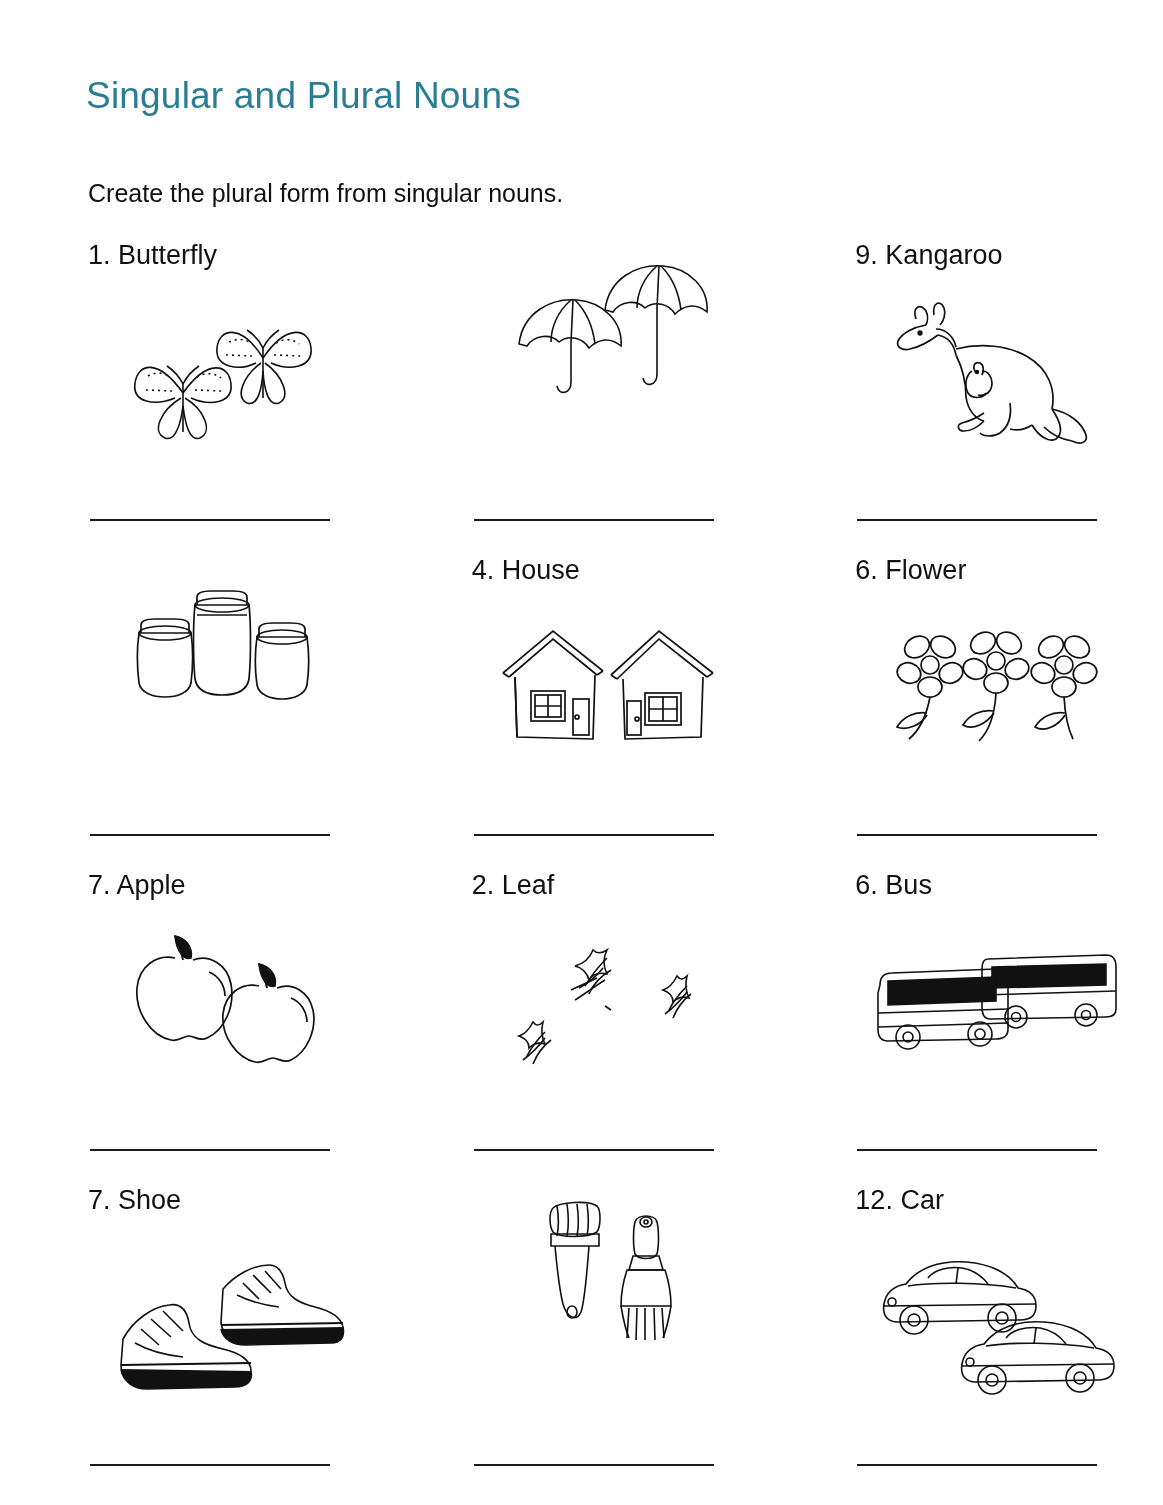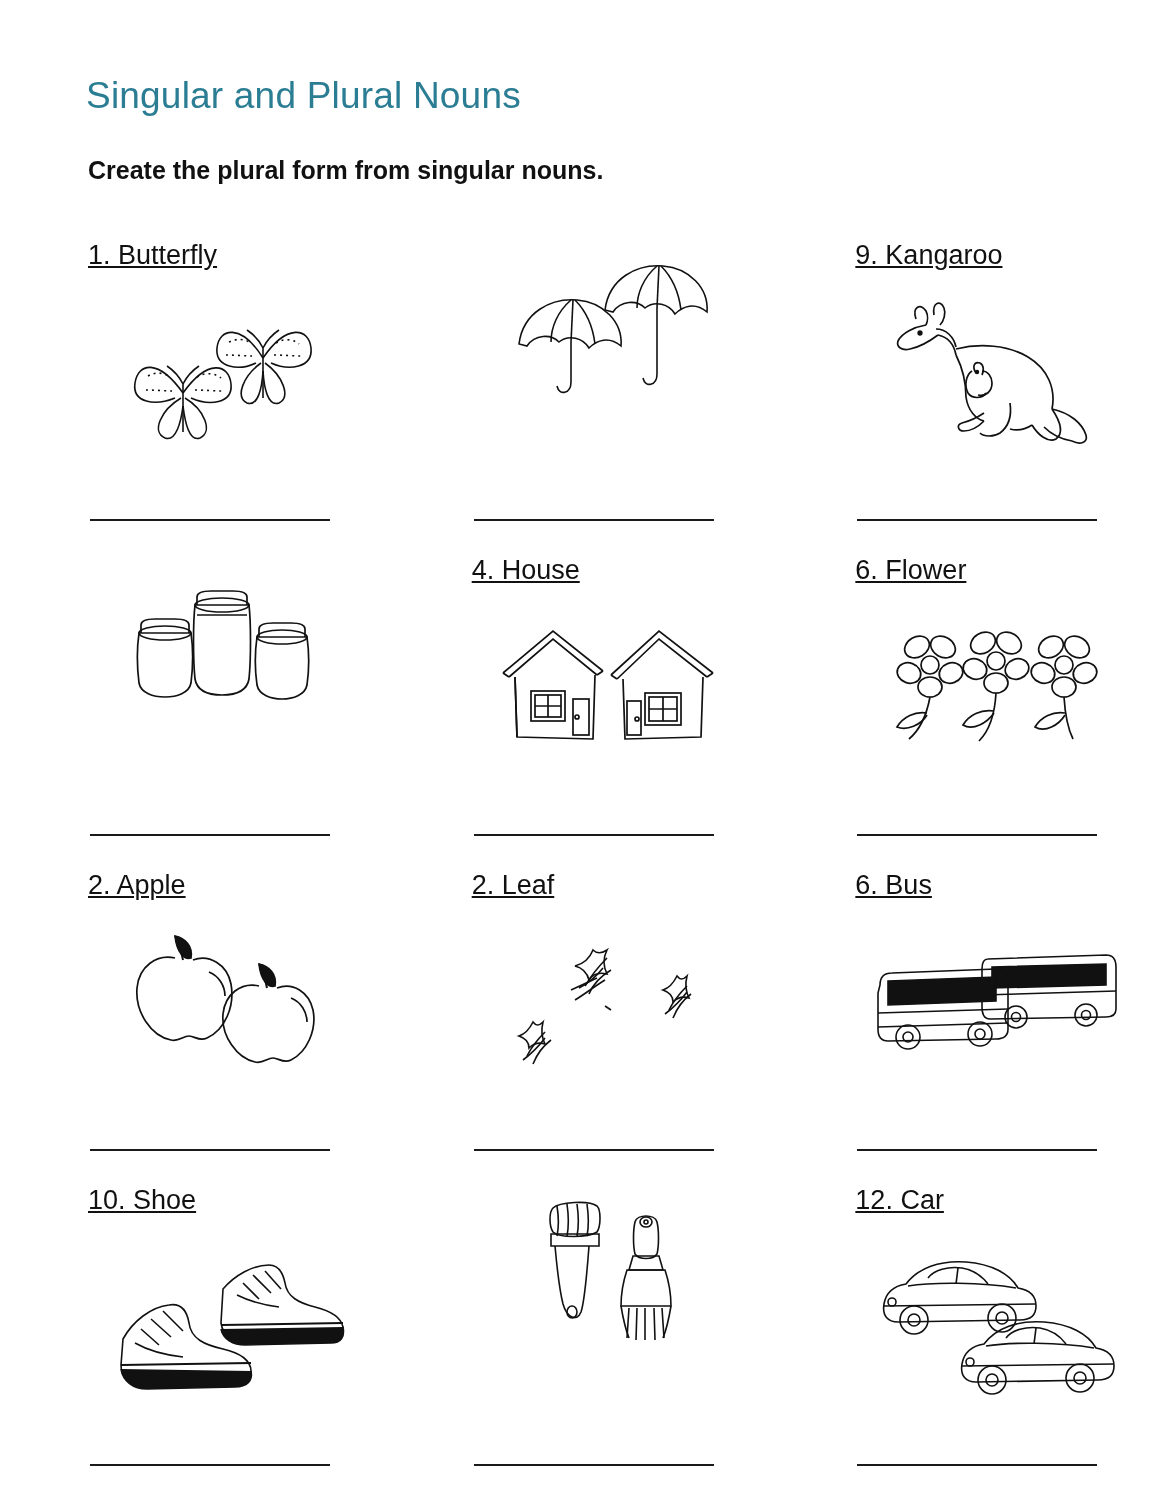--- a/index.html
+++ b/index.html
@@ -27,42 +27,40 @@
     left: 86px;
     top: 75px;
     font-size: 37px;
     color: #2b7d93;
     letter-spacing: 0.2px;
     white-space: nowrap;
   }
   .subtitle {
     position: absolute;
     left: 88px;
-    top: 156px;
+    top: 179px;
     font-size: 25px;
     color: #111;
     white-space: nowrap;
-    font-weight: bold;
   }
   .grid {
     position: absolute;
     left: 0;
     top: 232px;
     width: 1163px;
   }
   .row {
     display: flex;
     width: 1163px;
     height: 315px;
   }
   .cell {
     width: 340px;
     position: relative;
     margin-left: 48px;
-    text-decoration: underline;
   }
   .cell:first-child { margin-left: 60px; }
   .cell-label {
     font-size: 27px;
     color: #111;
     white-space: nowrap;
     margin-left: 28px;
     height: 46px;
     line-height: 46px;
   }
@@ -289,21 +287,21 @@
             </g>
           </svg>
         </div>
         <div class="answer-line"></div>
       </div>
     </div>
 
     <div class="row">
 
       <div class="cell">
-        <div class="cell-label">2. Apple</div>
+        <div class="cell-label">7. Apple</div>
         <div class="art">
           <svg width="230" height="150" viewBox="0 0 230 150">
             <g fill="none" stroke="#111" stroke-width="1.7">
 
               <path d="M62 30 C44 26, 26 38, 24 60 C22 84, 38 108, 58 112 C66 114, 70 108, 76 108 C82 108, 86 114, 94 110 C112 102, 122 78, 118 56 C114 36, 96 26, 80 32"></path>
               <path d="M70 32 C68 22, 66 14, 62 8" stroke-width="2"></path>
               <path d="M62 8 C72 10, 80 18, 78 30 C72 32, 64 26, 62 8 Z" fill="#111" stroke="#111"></path>
               <path d="M96 44 C106 48, 112 58, 112 68"></path>
 
               <path d="M146 58 C128 54, 112 66, 110 86 C108 108, 124 130, 142 134 C150 136, 154 130, 160 130 C166 130, 170 136, 178 132 C194 124, 204 102, 200 82 C196 64, 180 54, 164 60"></path>
@@ -370,21 +368,21 @@
             </g>
           </svg>
         </div>
         <div class="answer-line"></div>
       </div>
     </div>
 
     <div class="row">
 
       <div class="cell">
-        <div class="cell-label">10. Shoe</div>
+        <div class="cell-label">7. Shoe</div>
         <div class="art">
           <svg width="250" height="150" viewBox="0 0 250 150">
             <g fill="none" stroke="#111" stroke-width="1.6">
 
               <path d="M120 46 C132 32, 150 22, 166 22 C176 22, 180 30, 182 40 C184 54, 196 60, 212 64 C228 68, 238 74, 240 84 C241 92, 236 96, 226 96 L140 98 C128 98, 120 92, 118 80 Z"></path>
               <path d="M118 82 L240 80" stroke-width="2"></path>
               <path d="M118 86 C120 96, 130 102, 142 102 L228 100 C238 100, 242 94, 240 84" fill="#111" stroke="#111"></path>
               <path d="M140 40 L156 56 M150 32 L168 50 M162 28 L178 46"></path>
               <path d="M134 52 C146 58, 160 62, 176 64"></path>
 

